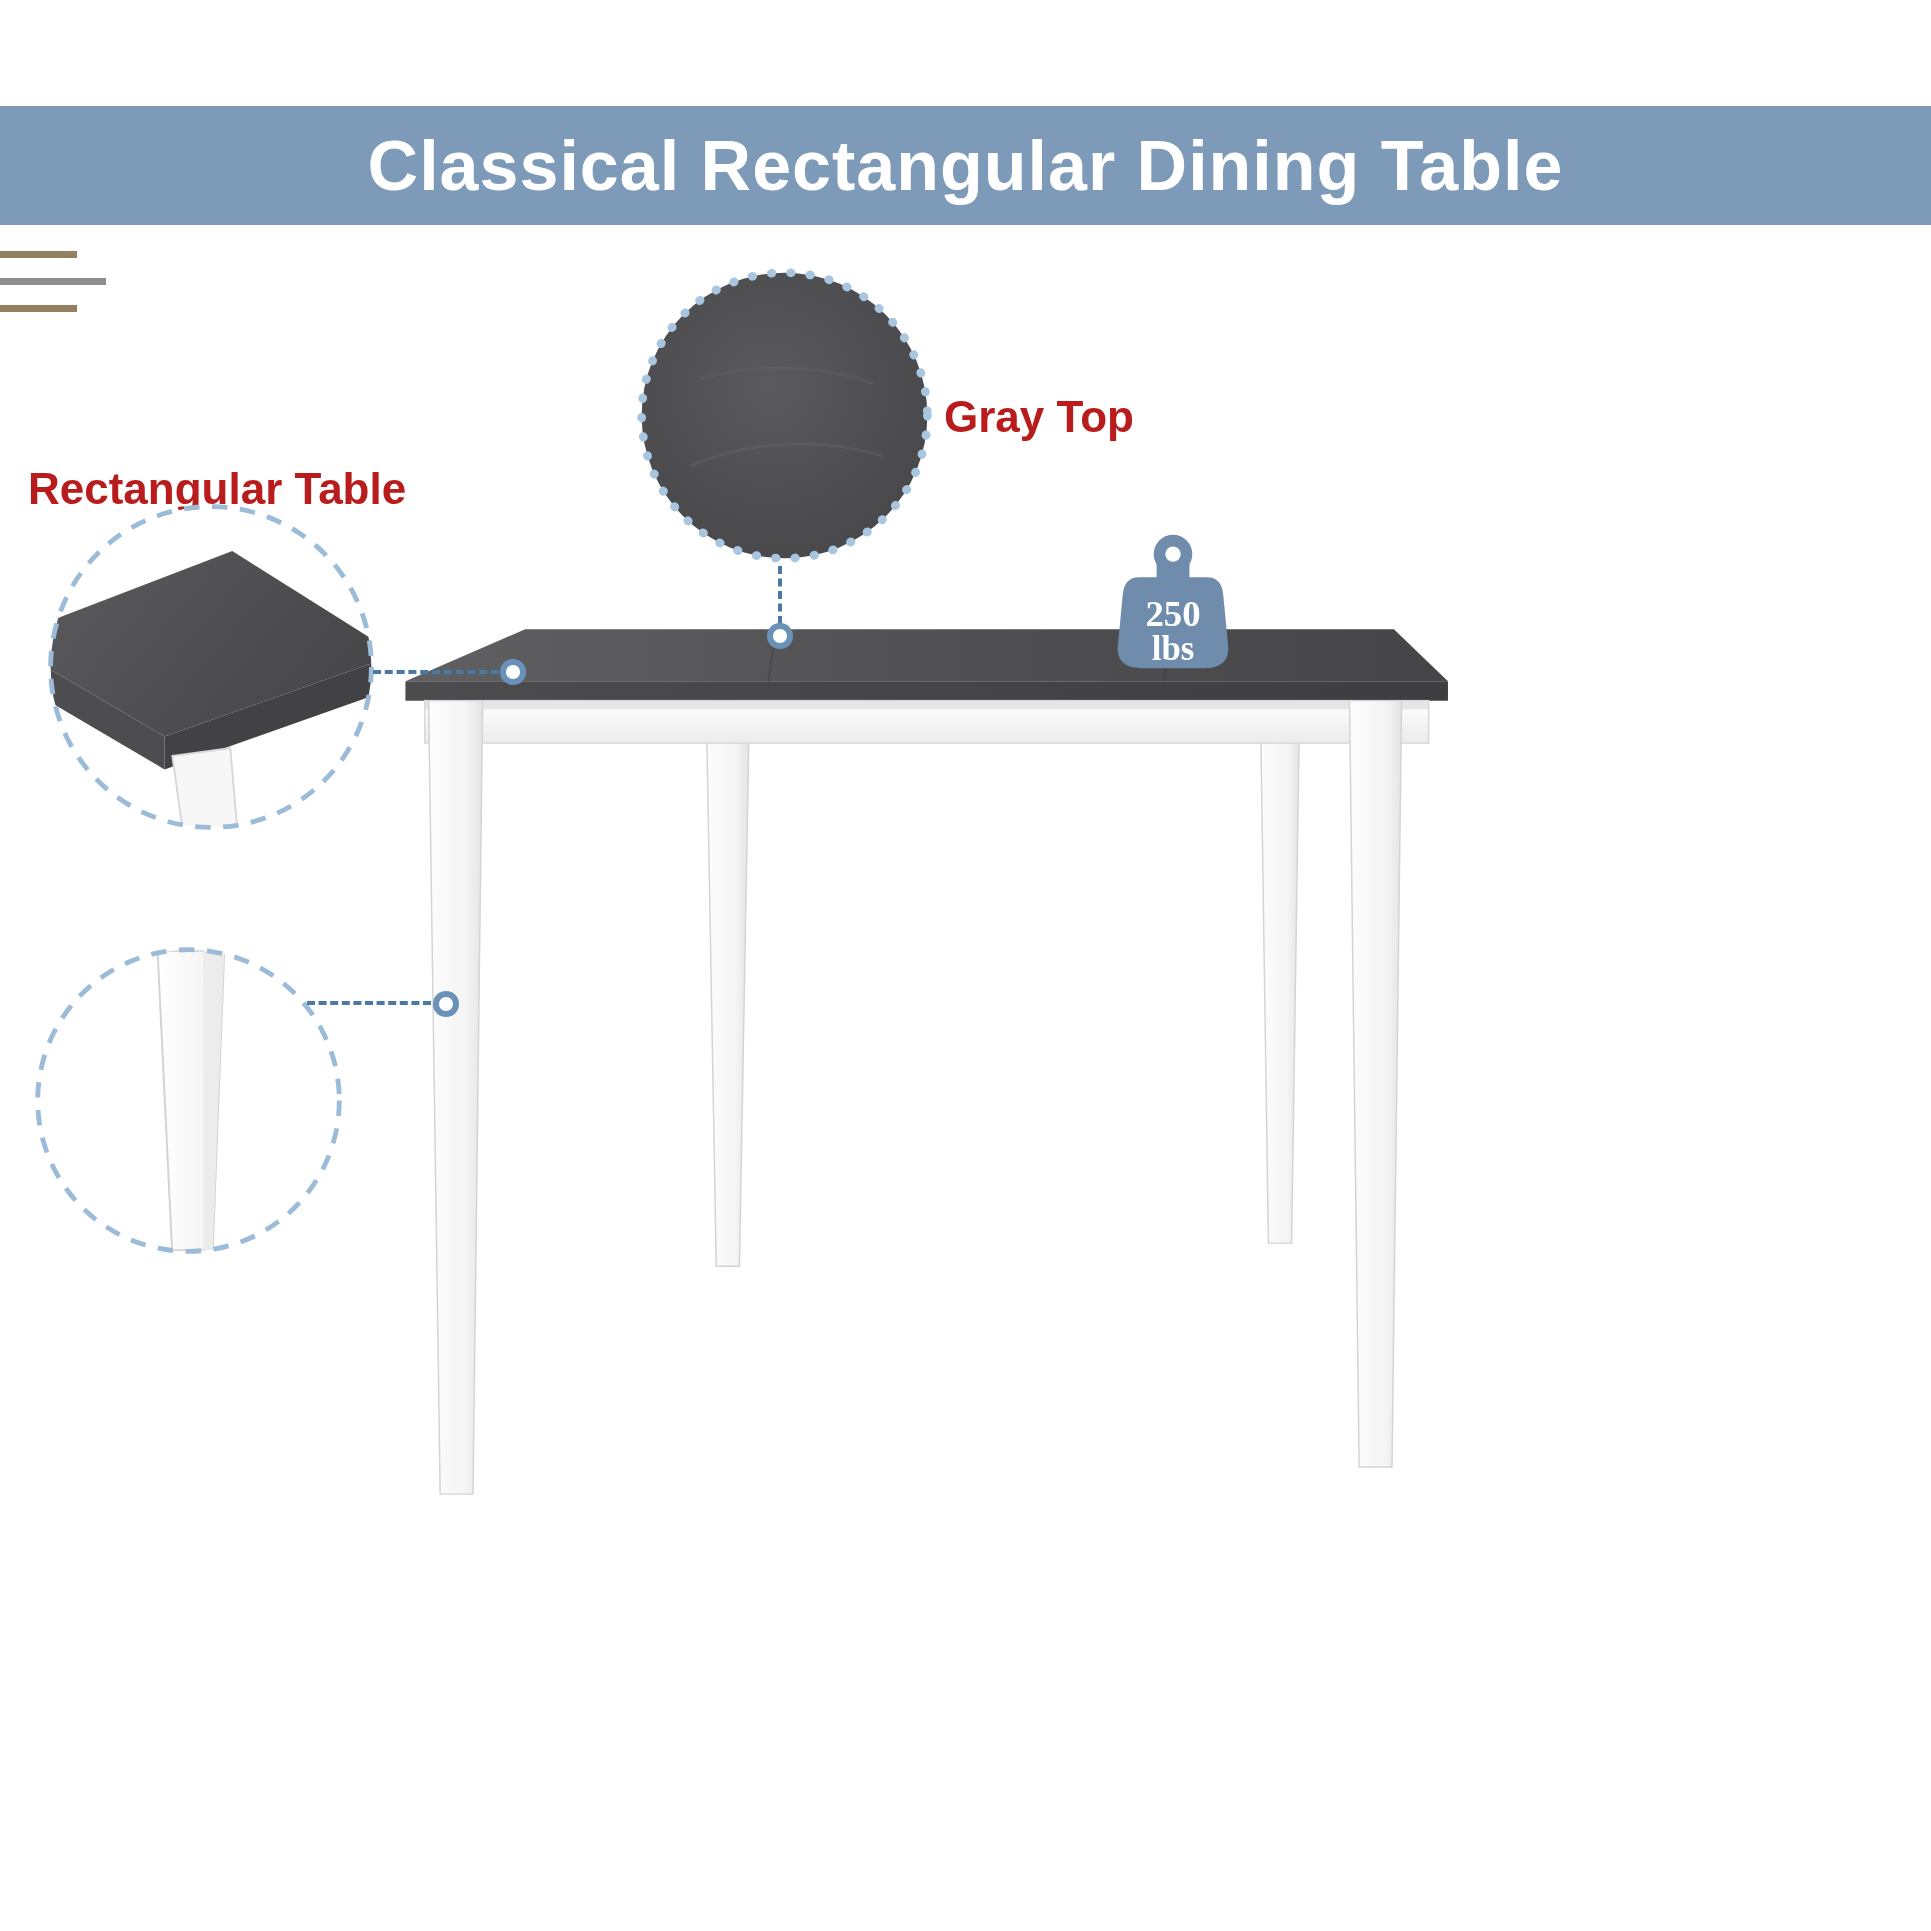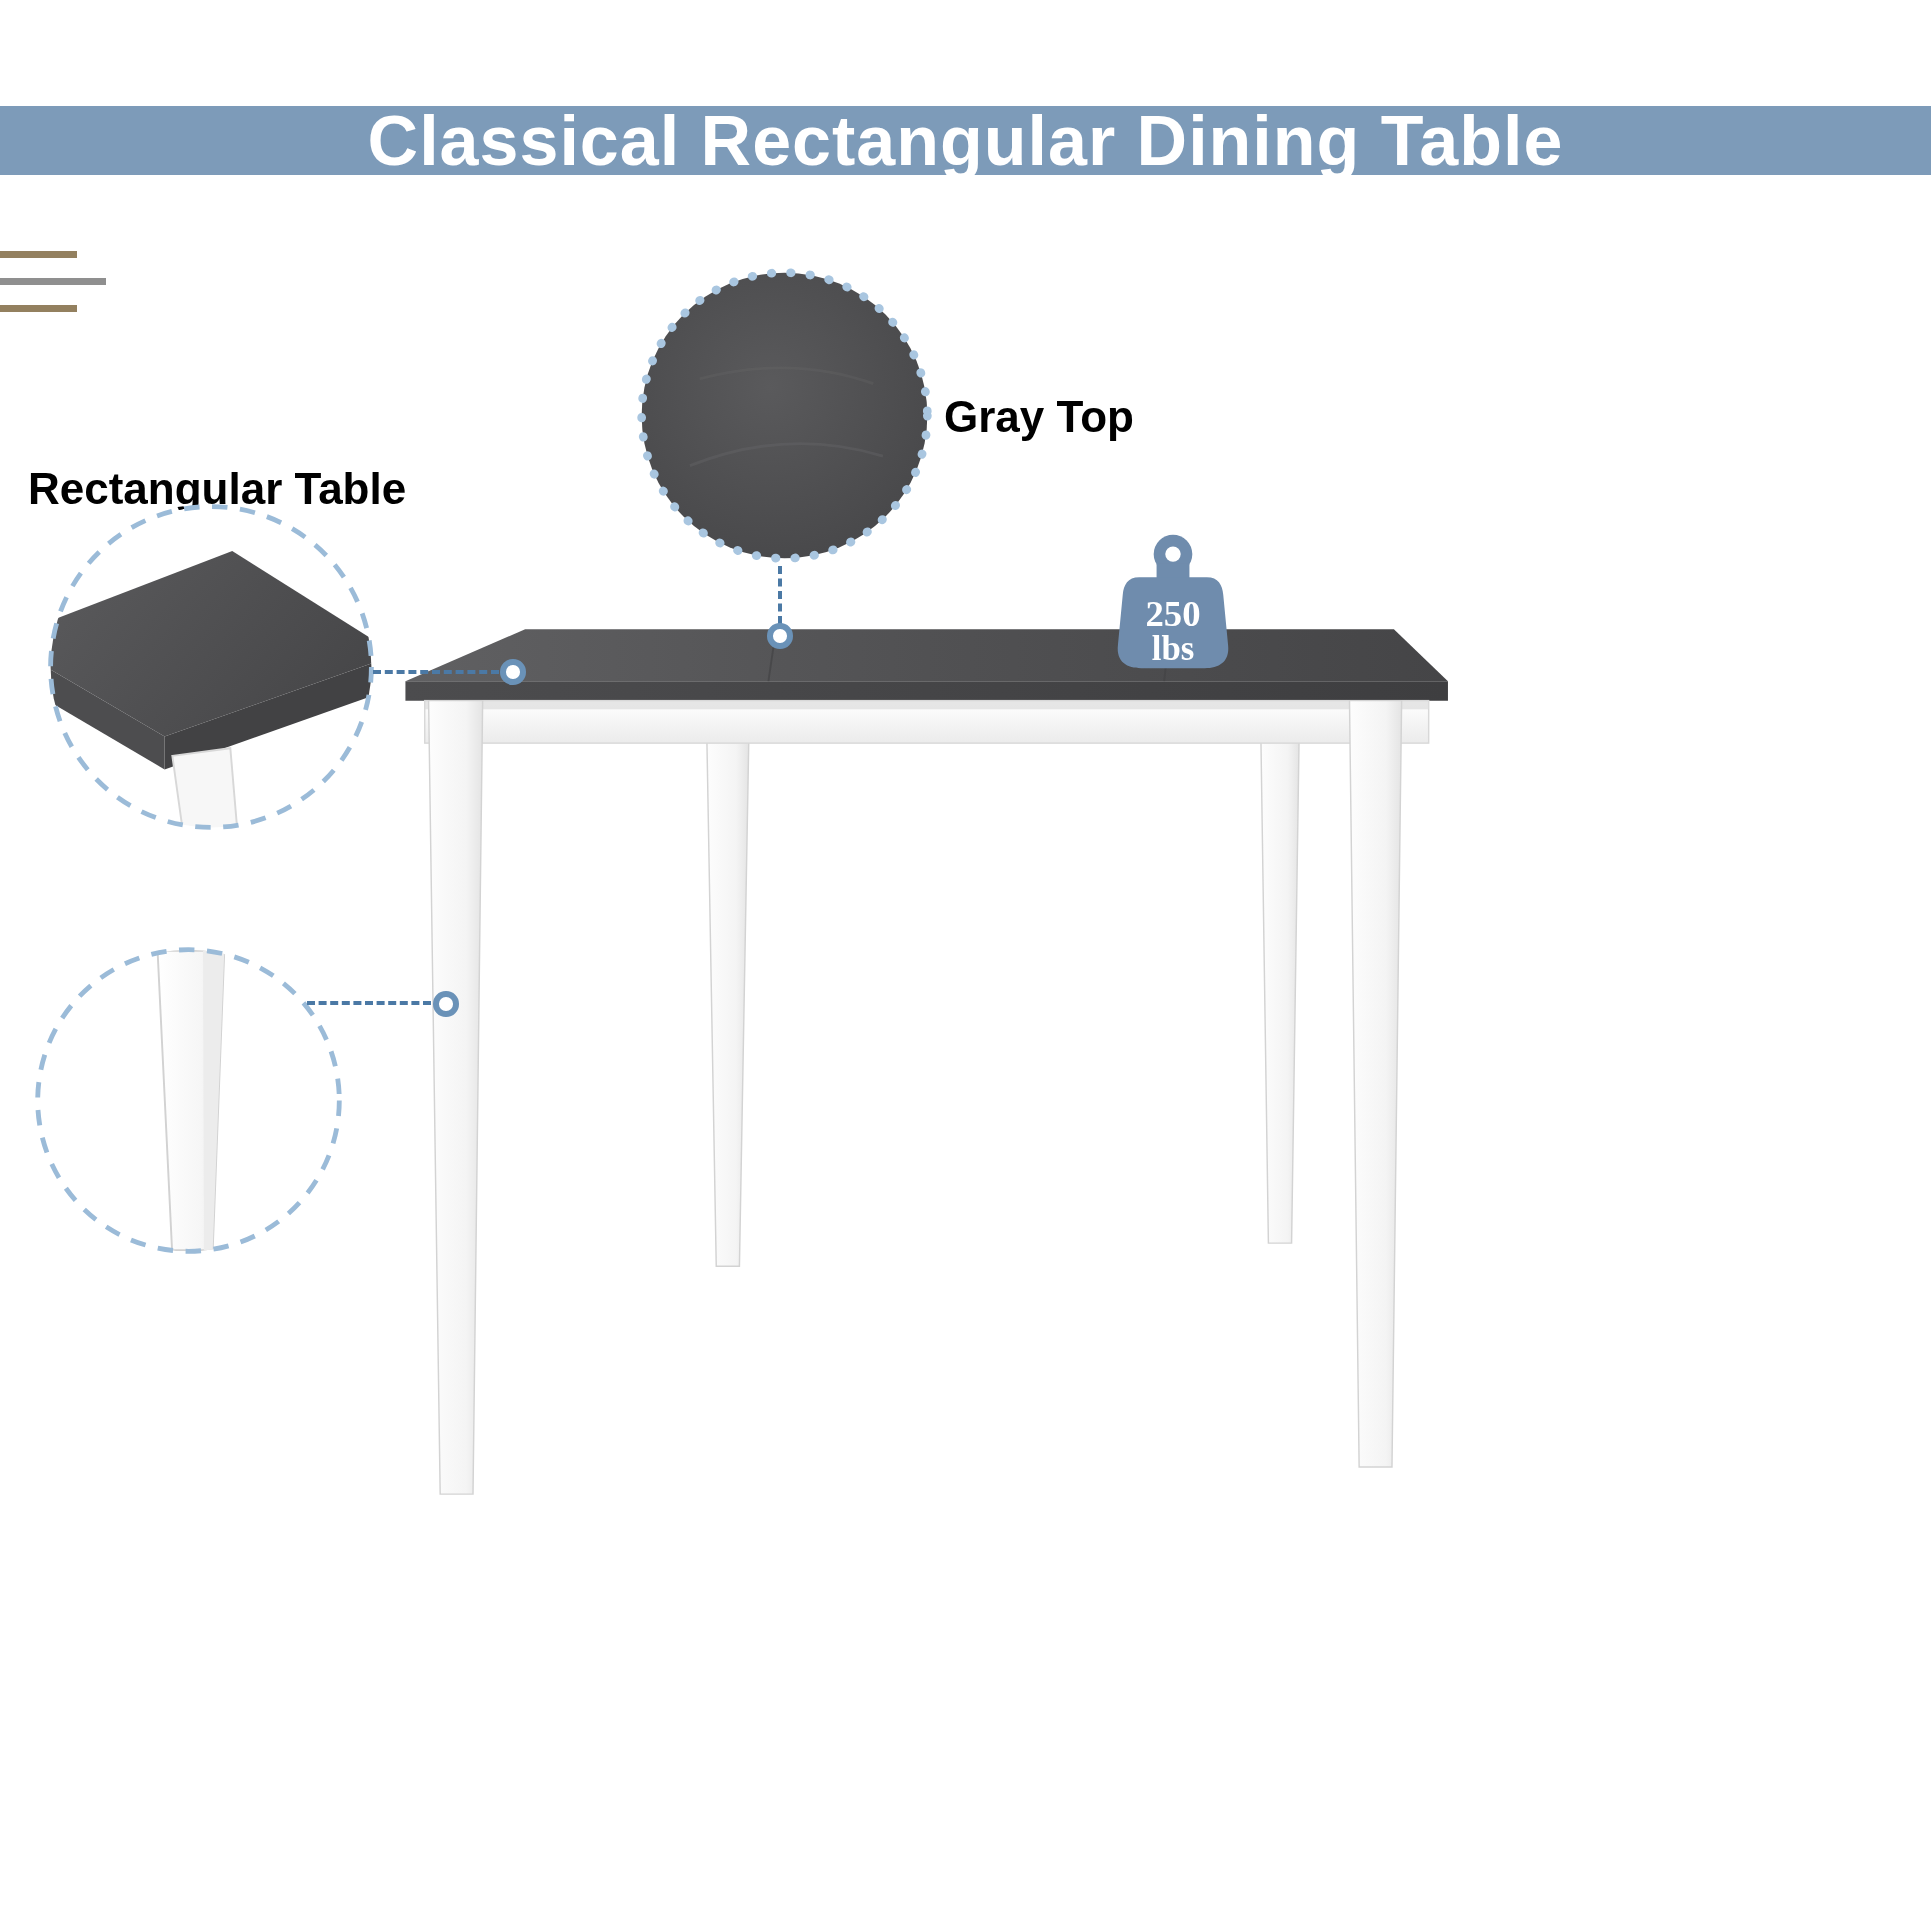--- a/index.html
+++ b/index.html
@@ -2,34 +2,34 @@
 <html><head>
 <meta charset="utf-8">
 <style>
   html,body{margin:0;padding:0;background:#fff;}
   .page{
     position:relative;width:1931px;height:1931px;background:#ffffff;
     font-family:"Liberation Sans", sans-serif;overflow:hidden;
   }
   
   .banner{
-    position:absolute;left:0;top:106px;width:1931px;height:69px;
+    position:absolute;left:0;top:106px;width:1931px;height:119px;
     background:#7d9bb9;display:flex;align-items:center;justify-content:center;
   }
   .banner-title{
     color:#ffffff;font-size:70px;font-weight:700;letter-spacing:1px;white-space:nowrap;
   }
   
   .deco-line{position:absolute;left:0;height:6.8px;}
   .deco-1{top:251px;width:77px;background:#93805f;}
   .deco-2{top:278px;width:106px;background:#8f8f8f;}
   .deco-3{top:305px;width:77px;background:#93805f;}
   
   .feature-label{
-    position:absolute;font-weight:700;font-size:44px;color:#000000;white-space:nowrap;
+    position:absolute;font-weight:700;font-size:44px;color:#b91c1c;white-space:nowrap;
   }
   .label-rect-table{left:28px;top:464px;}
   .label-gray-top{left:944px;top:392px;}
   .label-rubberwood{left:34px;top:1251px;}
   
   .abs{position:absolute;}
   
   .connector-h{position:absolute;border-top:4.8px dashed #4b79a5;height:0;}
   .connector-v{position:absolute;border-left:4.8px dashed #4b79a5;width:0;}
   .conn-graytop{left:778px;top:566px;height:58px;}

